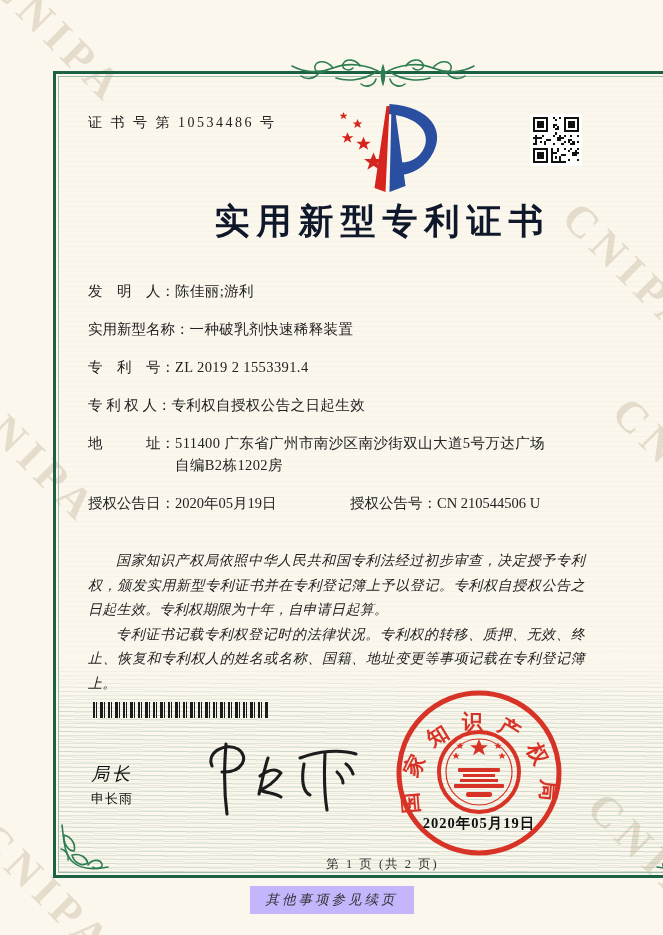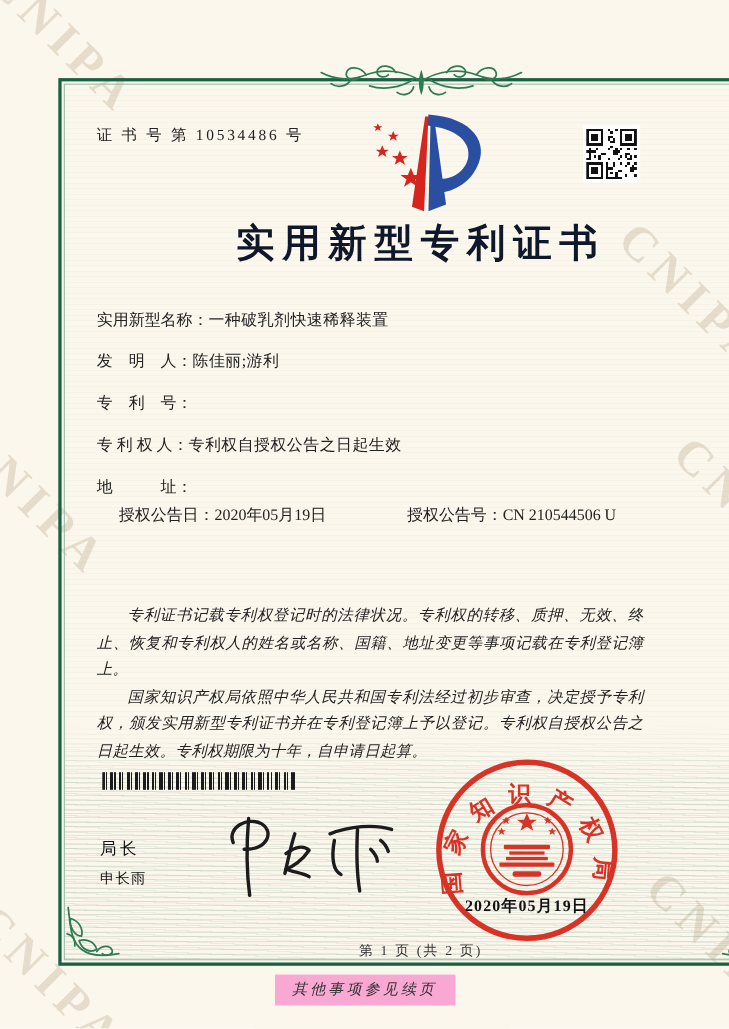--- a/index.html
+++ b/index.html
@@ -31,46 +31,46 @@
   .logo{position:absolute;left:50%;top:20px;transform:translateX(-46%);}
   .qr-box{position:absolute;left:474px;top:40px;width:52px;height:52px;background:#fff;
           display:flex;align-items:center;justify-content:center;}
   .title{position:absolute;left:0;right:0;top:124px;text-align:center;
          font-size:35px;font-weight:bold;letter-spacing:7px;color:#0f172a;}
   
   .fields{position:absolute;left:32px;top:206px;width:496px;font-size:14.5px;line-height:22px;}
   .frow{display:flex;margin-bottom:16px;}
   .flabel{white-space:pre;flex:0 0 auto;}
   .fvalue{flex:1 1 auto;max-width:382px;letter-spacing:0.4px;}
-  .grant-row{display:flex;margin-left:20px;}
+  .grant-row{display:flex;}
   .grant-col1{width:262px;display:flex;}
   .grant-col2{display:flex;}
   
   .paras{position:absolute;left:32px;top:475px;width:497px;font-size:14px;line-height:24.5px;
          font-style:italic;color:#222;letter-spacing:0.3px;text-align:justify;}
   .paras p{margin:0;text-indent:2em;}
   
   .barcode{position:absolute;left:37px;top:628px;width:176px;height:16px;
     background:repeating-linear-gradient(90deg,
       #1b1b1b 0 2px, rgba(0,0,0,0) 2px 3px,
       #1b1b1b 3px 4px, rgba(0,0,0,0) 4px 7px,
       #1b1b1b 7px 10px, rgba(0,0,0,0) 10px 11px,
       #1b1b1b 11px 12px, rgba(0,0,0,0) 12px 15px);}
   
-  .signer-title{position:absolute;left:35px;top:688px;font-size:15px;letter-spacing:3px;color:#111;}
+  .signer-title{position:absolute;left:35px;top:688px;font-size:18px;letter-spacing:3px;color:#111;font-style:italic;}
   .signer-name{position:absolute;left:35px;top:716px;font-size:13px;letter-spacing:1px;color:#111;}
   .signature{position:absolute;left:140px;top:660px;}
   
   .seal{position:absolute;left:338px;top:614px;width:170px;height:170px;opacity:0.95;}
   .seal-date{position:absolute;left:338px;top:740px;width:170px;text-align:center;
              font-size:14.5px;color:#111;letter-spacing:1px;font-weight:bold;}
   .page-info{position:absolute;left:0;right:0;top:782px;text-align:center;
              font-size:12.5px;letter-spacing:2px;color:#333;}
   .footer-note{position:absolute;left:50%;top:886px;transform:translateX(-50%);
-               background:#f9a8d4;padding:5px 16px;font-size:13.5px;letter-spacing:3px;
+               background:#c4b5fd;padding:5px 16px;font-size:13.5px;letter-spacing:3px;
                color:#333;font-style:italic;white-space:nowrap;}
 </style>
 </head>
 <body>
 
 <div class="page">
 
   <span class="wm" style="left:-28px;top:10px;">CNIPA</span>
   <span class="wm" style="left:545px;top:245px;">CNIPA</span>
   <span class="wm" style="left:-55px;top:430px;">CNIPA</span>
@@ -238,52 +238,54 @@
             <rect x="13" y="20" width="1" height="1"></rect>
             <rect x="14" y="20" width="1" height="1"></rect>
           </g>
       </svg>
     </div>
 
     <div class="title">实用新型专利证书</div>
 
     <div class="fields">
       <div class="frow">
+        <span class="flabel">发　明　人：</span>
+        <span class="fvalue">陈佳丽;游利</span>
+      </div>
+      <div class="frow">
         <span class="flabel">实用新型名称：</span>
         <span class="fvalue">一种破乳剂快速稀释装置</span>
       </div>
       <div class="frow">
-        <span class="flabel">发　明　人：</span>
-        <span class="fvalue">陈佳丽;游利</span>
-      </div>
-      <div class="frow">
         <span class="flabel">专　利　号：</span>
+        <span class="fvalue">ZL 2019 2 1553391.4</span>
       </div>
       <div class="frow">
         <span class="flabel">专 利 权 人：</span>
         <span class="fvalue">专利权自授权公告之日起生效</span>
       </div>
-      <div class="frow" style="margin-bottom:4px;">
+      <div class="frow" style="margin-bottom:16px;">
         <span class="flabel">地　　　址：</span>
+        <span class="fvalue">511400 广东省广州市南沙区南沙街双山大道5号万达广场自编B2栋1202房</span>
       </div>
       <div class="grant-row">
         <span class="grant-col1">
           <span class="flabel">授权公告日：</span>
           <span>2020年05月19日</span>
         </span>
         <span class="grant-col2">
           <span class="flabel">授权公告号：</span>
           <span>CN 210544506 U</span>
         </span>
       </div>
     </div>
 
     <div class="paras">
+      <p>国家知识产权局依照中华人民共和国专利法经过初步审查，决定授予专利权，颁发实用新型专利证书并在专利登记簿上予以登记。专利权自授权公告之日起生效。专利权期限为十年，自申请日起算。</p>
       <p>专利证书记载专利权登记时的法律状况。专利权的转移、质押、无效、终止、恢复和专利权人的姓名或名称、国籍、地址变更等事项记载在专利登记簿上。</p>
-      <p>国家知识产权局依照中华人民共和国专利法经过初步审查，决定授予专利权，颁发实用新型专利证书并在专利登记簿上予以登记。专利权自授权公告之日起生效。专利权期限为十年，自申请日起算。</p>
     </div>
 
     <div class="barcode"></div>
 
     <div class="signer-title">局长</div>
     <div class="signer-name">申长雨</div>
 
     <svg class="signature" width="170" height="92" viewBox="0 0 170 92">
       <g stroke="#1c1c1c" stroke-width="3.1" fill="none" stroke-linecap="round" stroke-linejoin="round">
         <path d="M30,10 C28,34 28,58 31,80"></path>

